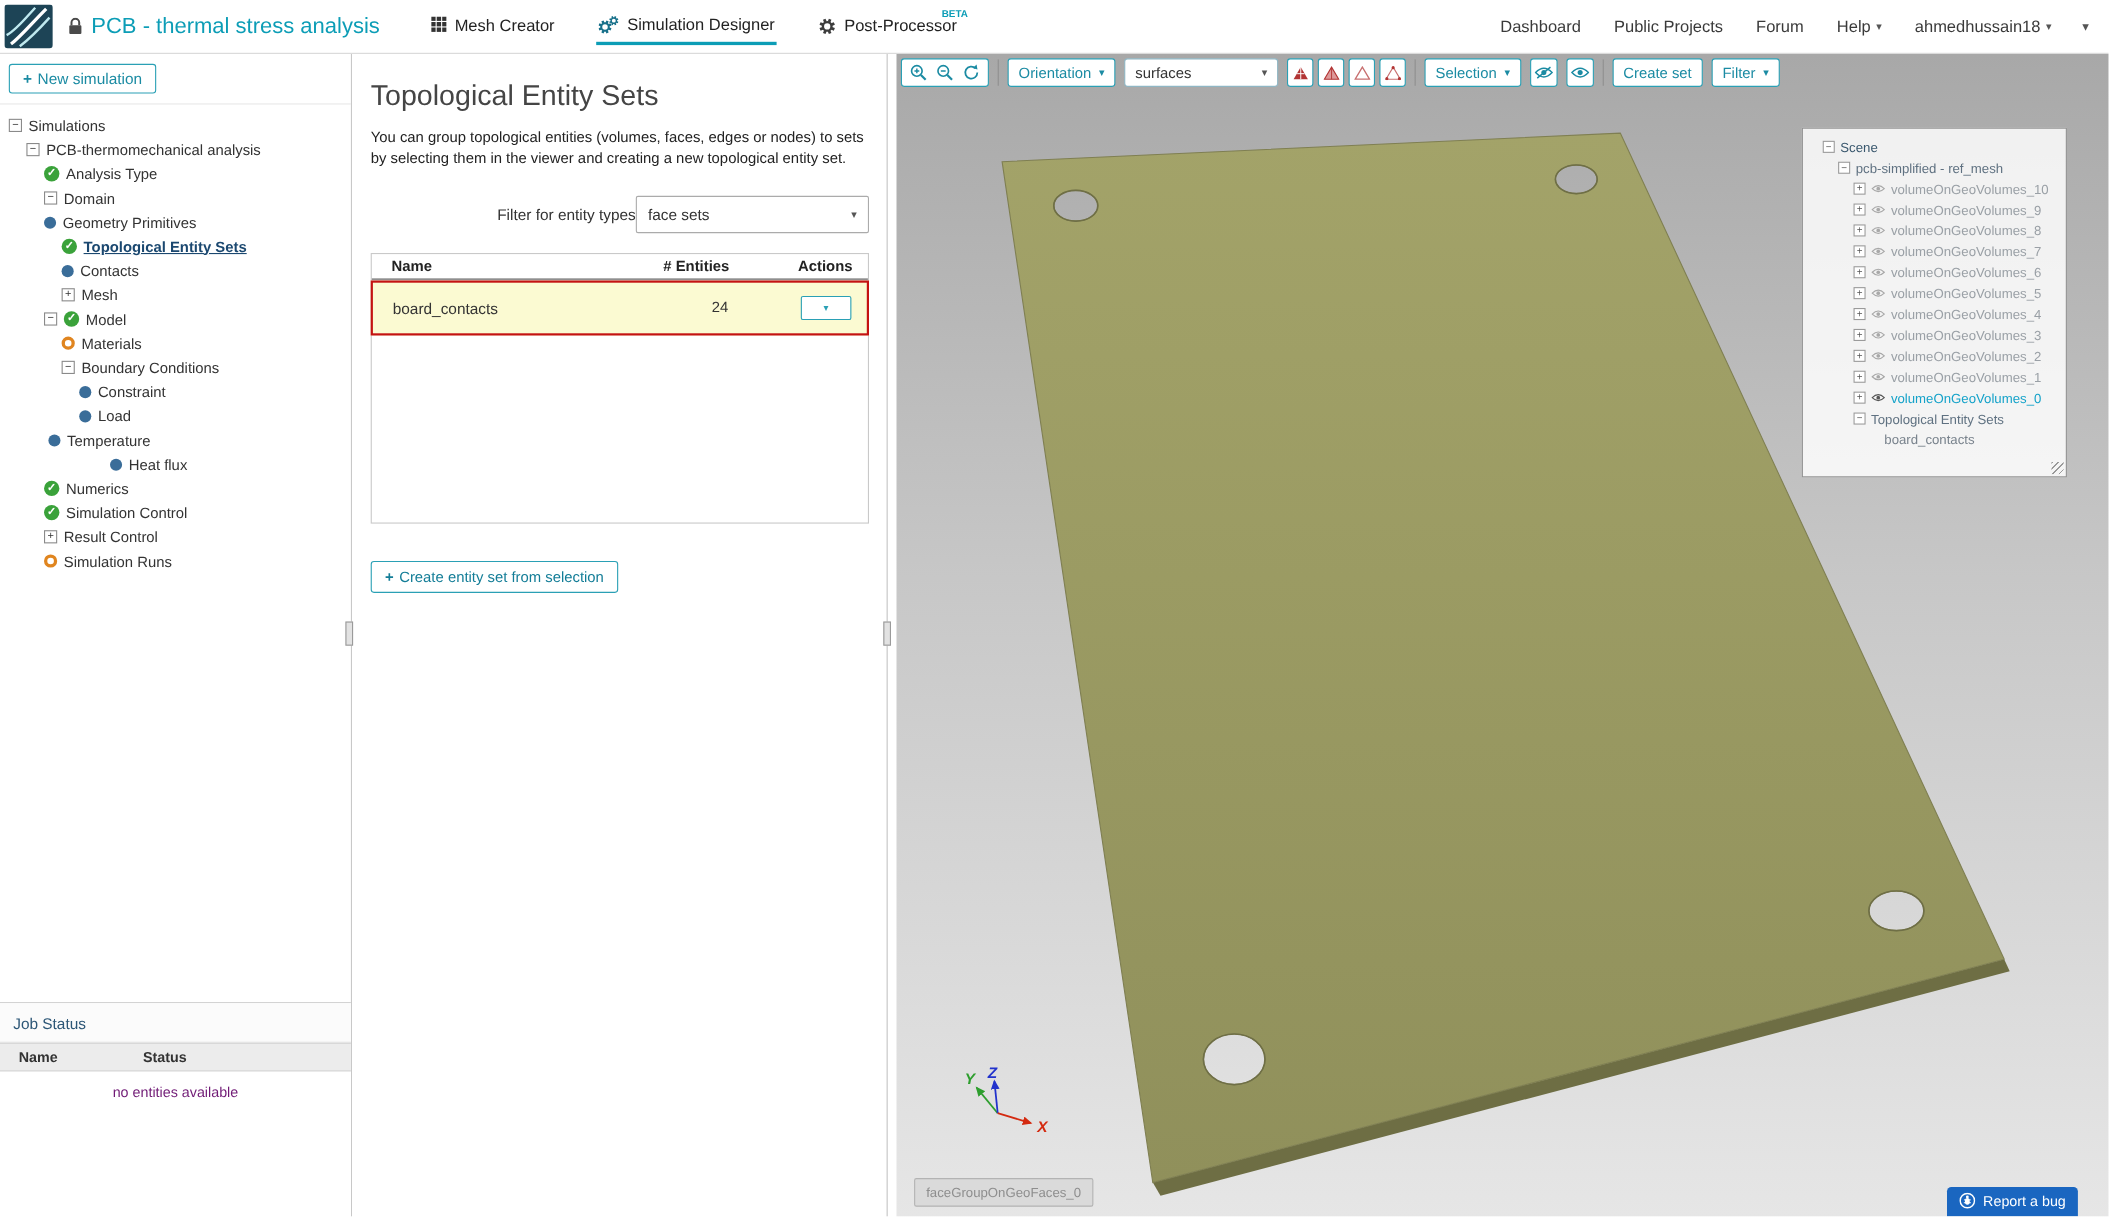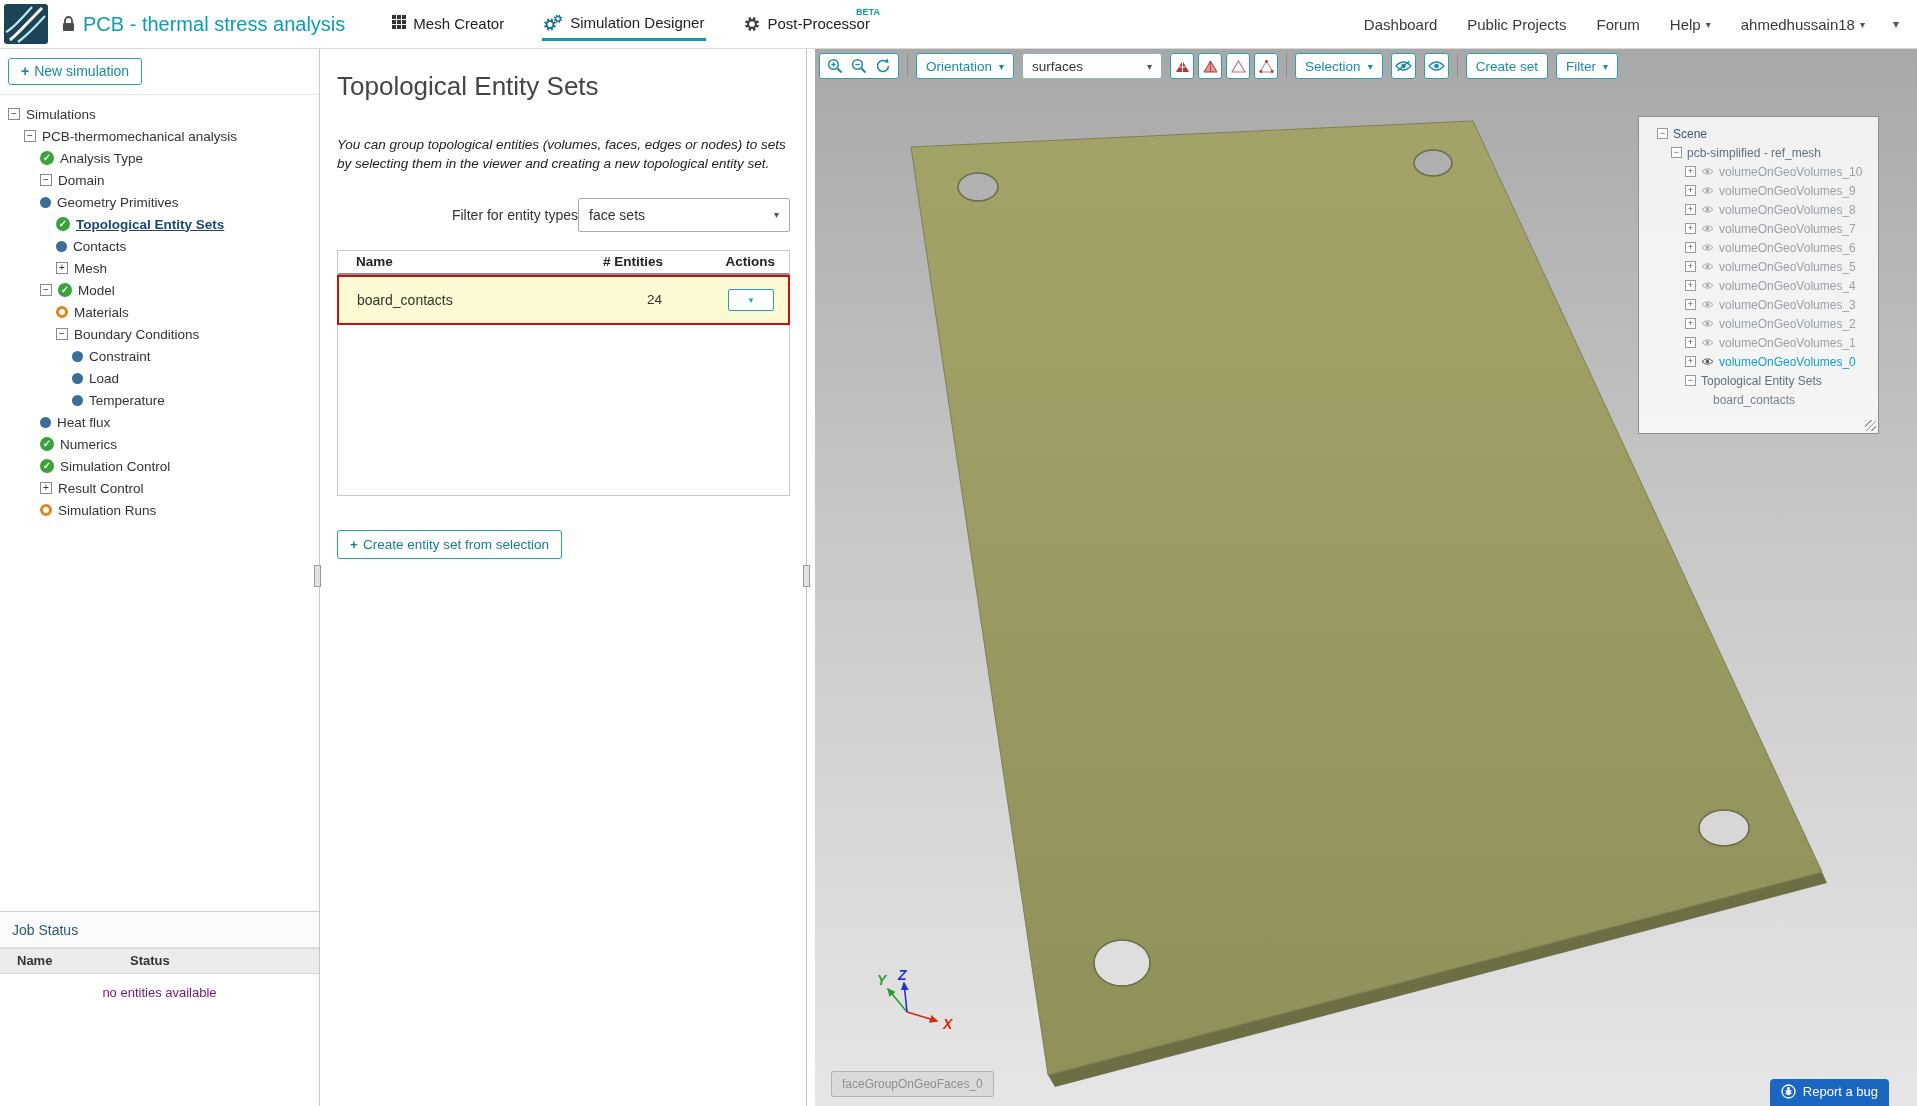--- a/index.html
+++ b/index.html
@@ -37,21 +37,21 @@
 .jobstatus{position:absolute;left:0;bottom:0;width:100%;height:195px;border-top:1px solid #cfcfcf;background:#fff}
 .jobstatus-header{padding:10px 12px 9px;font-size:14px;color:#2c5676;background:#fbfbfb;border-bottom:1px solid #e4e4e4}
 .js-cols{display:flex;background:#ececec;border-bottom:1px solid #d6d6d6;border-top:1px solid #d6d6d6;font-size:13px;font-weight:bold;color:#333}
 .js-cols .c1{width:130px;padding:4px 0 5px 17px}
 .js-cols .c2{padding:4px 0 5px}
 .js-empty{text-align:center;font-size:13px;color:#701a75;padding-top:11px}
 
 
 .panel{position:absolute;top:49px;left:321px;width:486px;height:1057px;background:#fff;border-right:1px solid #c4c4c4;padding:0 16px;z-index:10}
 .panel-title{font-size:26px;color:#454545;margin-top:22px;font-weight:400}
-.panel-desc{font-style:italic;font-size:13.5px;color:#222;margin-top:34px;line-height:1.4;width:462px}
+.panel-desc{font-size:13.5px;color:#222;margin-top:14px;line-height:1.4;width:462px}
 .filter-row{margin-top:24px;display:flex;align-items:center;justify-content:flex-end}
 .filter-label{font-size:14px;color:#333}
 .selectbox{width:212px;height:34px;border:1px solid #ababab;border-radius:2px;background:#fff;display:flex;align-items:center;justify-content:space-between;padding:0 10px;font-size:14px;color:#333;cursor:pointer}
 .ents-table{margin-top:18px;border:1px solid #c9c9c9;height:246px;position:relative;font-size:13.5px}
 .t-head{display:flex;align-items:center;border-bottom:2px solid #8f8f8f;font-weight:bold;color:#222;height:24px}
 .col-name{flex:1;padding-left:18px}
 .col-ent{width:112px;text-align:right}
 .col-act{width:126px;text-align:right;padding-right:14px}
 .t-row{display:flex;align-items:center;height:50px;background:#fbfad2;border:2px solid #c41212;margin:0 -1px;cursor:pointer}
 .t-row .col-name{font-size:14px;color:#333}
@@ -251,25 +251,25 @@
         <span class="tlabel">Boundary Conditions</span>
       </div>
       <div class="tree-row" style="padding-left: 72px;">
         <span class="ticon dot"></span>
         <span class="tlabel">Constraint</span>
       </div>
       <div class="tree-row" style="padding-left: 72px;">
         <span class="ticon dot"></span>
         <span class="tlabel">Load</span>
       </div>
-      <div class="tree-row" style="padding-left: 72px; align-items: center;">
+      <div class="tree-row" style="padding-left: 44px; align-items: center;">
         <span class="ticon dot"></span>
         <span class="tlabel">Temperature</span>
       </div>
-      <div class="tree-row" style="padding-left: 40px; text-align: right;">
+      <div class="tree-row" style="padding-left: 100px; text-align: right;">
         <span class="ticon dot"></span>
         <span class="tlabel">Heat flux</span>
       </div>
       <div class="tree-row" style="padding-left: 40px;">
         <span class="ticon check">✓</span>
         <span class="tlabel">Numerics</span>
       </div>
       <div class="tree-row" style="padding-left: 40px;">
         <span class="ticon check">✓</span>
         <span class="tlabel">Simulation Control</span>

